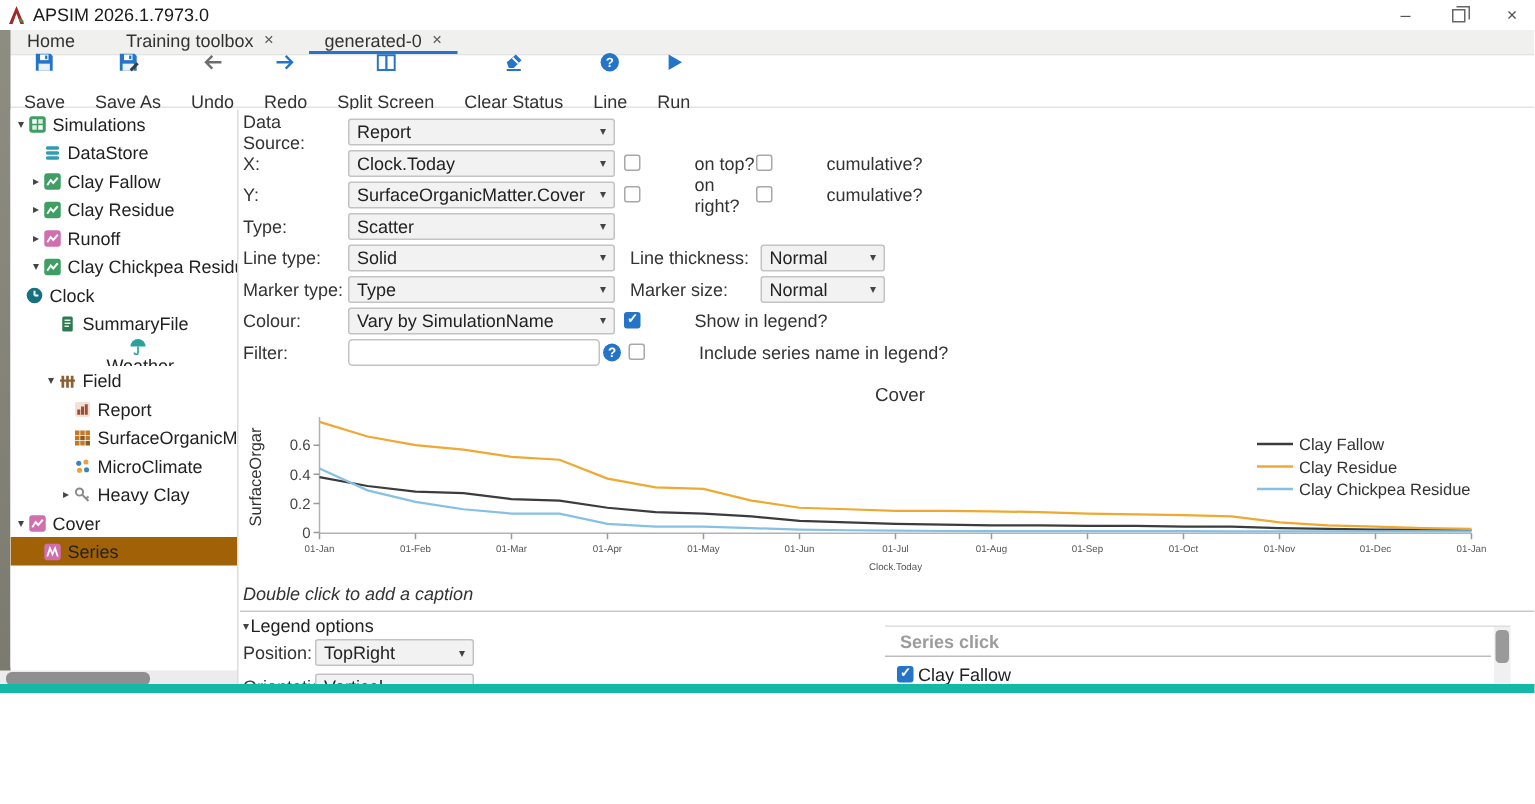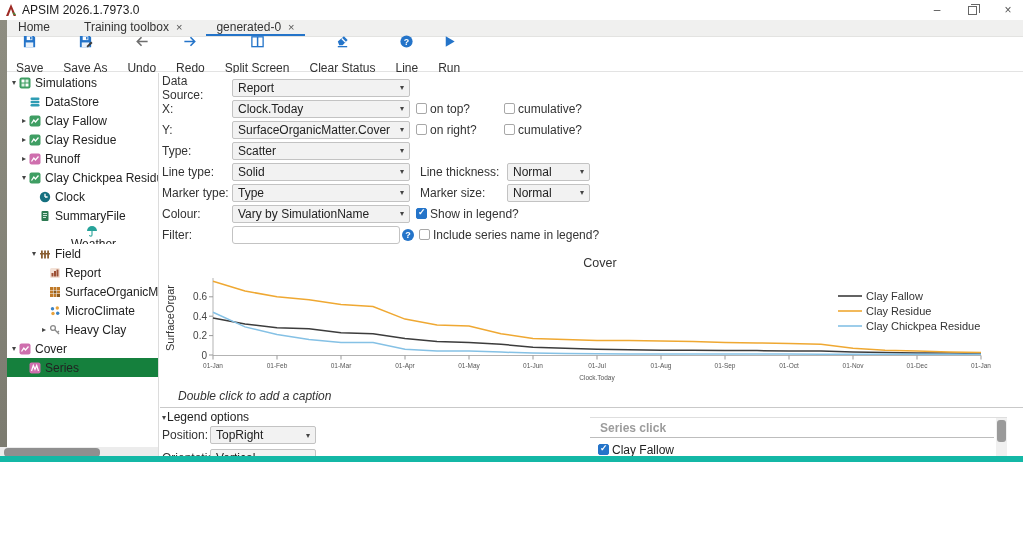--- a/index.html
+++ b/index.html
@@ -25,21 +25,21 @@
   .tbtn { display:flex; flex-direction:column; align-items:center; justify-content:center; margin-right:8px; padding:0 6px; }
   .tbtn .ticon { height:16px; display:flex; align-items:center; justify-content:center; }
   .tbtn .tlabel { font-size:12px; color:#333; margin-top:12px; white-space:nowrap; }
 
   
   .edge-strip { position:absolute; left:0; top:20px; width:7px; height:442px; background:linear-gradient(180deg,#8e8d81,#7b7a6f); }
 
   
   .tree-panel { position:absolute; left:7px; top:73px; width:151px; height:372px; overflow:hidden; background:#fff; }
   .trow { height:19px; display:flex; align-items:center; white-space:nowrap; overflow:hidden; font-size:12px; color:#222; cursor:default; }
-  .trow.selected { background:#15803d; }
+  .trow.selected { background:#a16207; }
   .trow .exp { width:10px; font-size:8px; color:#444; text-align:center; flex:none; }
   .trow .nicon { width:12px; height:12px; margin-right:4px; flex:none; }
   .vdivider { position:absolute; left:158px; top:73px; width:1px; height:389px; background:#dcdcdc; }
 
   
   .hscroll { position:absolute; left:0; top:447px; width:158px; height:11px; background:#ececec; }
   .hscroll .thumb { position:absolute; left:4px; top:1px; width:96px; height:9px; background:#8f8f8f; border-radius:4px; }
 
   
   .right-panel { position:absolute; left:160px; top:73px; width:863px; height:389px; background:#fff; }
@@ -47,33 +47,33 @@
   
   .form { position:absolute; left:2px; top:4px; }
   .frow { height:21px; display:flex; align-items:center; }
   .flabel { width:70px; font-size:12px; color:#333; flex:none; }
   .flabel2 { width:87px; margin-left:10px; font-size:12px; color:#333; flex:none; }
   .dropdown { width:178px; height:18px; background:#f2f2f2; border:1px solid #c3c3c3; border-radius:2px; display:flex; align-items:center; padding:0 5px; flex:none; }
   .dropdown.small { width:83px; }
   .dropdown.med { width:106px; }
   .dd-value { flex:1; font-size:12px; color:#222; white-space:nowrap; overflow:hidden; }
   .dd-caret { font-size:8px; color:#444; flex:none; }
-  .cbwrap { display:flex; align-items:center; font-size:12px; color:#333; }
+  .cbwrap { display:flex; align-items:center; font-size:12px; color:#333;gap:33px; }
   .cbcol1 { width:88px; margin-left:6px; }
   .cb { display:inline-block; width:11px; height:11px; border:1px solid #a8a8a8; background:#fff; border-radius:2px; position:relative; flex:none; margin-right:3px; }
   .cb.checked { background:#2474c9; border-color:#2474c9; }
   .cb.checked::after { content:"✓"; position:absolute; left:1px; top:-2px; font-size:9px; font-weight:bold; color:#fff; }
   .filter-input { width:168px; height:18px; border:1px solid #c3c3c3; border-radius:3px; background:#fff; font-size:12px; padding:0 4px; font-family:"Liberation Sans",sans-serif; }
   .qhelp { width:12px; height:12px; border-radius:50%; background:#2474c9; color:#fff; font-size:9px; font-weight:bold; display:flex; align-items:center; justify-content:center; margin-left:2px; flex:none; }
 
   
   .chart-wrap { position:absolute; left:0px; top:178px; width:863px; height:140px; }
 
   
-  .caption { position:absolute; left:18px; top:316px; font-size:12px; font-style:italic; color:#333;text-align:right; }
+  .caption { position:absolute; left:2px; top:316px; font-size:12px; font-style:italic; color:#333;text-align:right; }
   .caption-rule { position:absolute; left:0; top:334px; width:863px; height:1px; background:#c9c9c9; }
   .lo-header { position:absolute; left:2px; top:337px; font-size:12px; color:#222; display:flex; align-items:center; }
   .lo-header .arrow { font-size:8px; color:#444; margin-right:1px; }
   .lo-row1 { position:absolute; left:2px; top:353px; display:flex; align-items:center; }
   .lo-row2 { position:absolute; left:2px; top:376px; display:flex; align-items:center; }
   .flabel3 { width:48px; font-size:12px; color:#333; flex:none; }
 
   
   .series-grid { position:absolute; left:430px; top:344px; width:417px; height:45px; border-top:1px solid #dedede; }
   .sg-header { position:absolute; left:10px; top:3px; font-size:12px; font-weight:bold; color:#9c9c9c; }
@@ -243,21 +243,21 @@
         <span>Runoff</span>
       </div>
       <div class="trow" style="padding-left: 12px;">
         <span class="exp">▾</span>
         <span class="nicon"><svg width="12" height="12" viewBox="0 0 12 12">
             <rect x="0.5" y="0.5" width="11" height="11" rx="2" fill="#3f9e63"></rect>
             <polyline points="2.5,8.5 4.8,5 6.5,7 9.5,3.5" fill="none" stroke="#fff" stroke-width="1.3"></polyline>
           </svg></span>
         <span>Clay Chickpea Residue</span>
       </div>
-      <div class="trow" style="padding-left: 22px;">
+      <div class="trow" style="">
         <span class="exp"></span>
         <span class="nicon"><svg width="12" height="12" viewBox="0 0 12 12">
             <circle cx="6" cy="6" r="5.2" fill="#15707f"></circle>
             <path d="M6 6V2.8M6 6h2.6" stroke="#fff" stroke-width="1.3"></path>
           </svg></span>
         <span>Clock</span>
       </div>
       <div class="trow" style="padding-left: 22px;">
         <span class="exp"></span>
         <span class="nicon"><svg width="12" height="12" viewBox="0 0 12 12">

